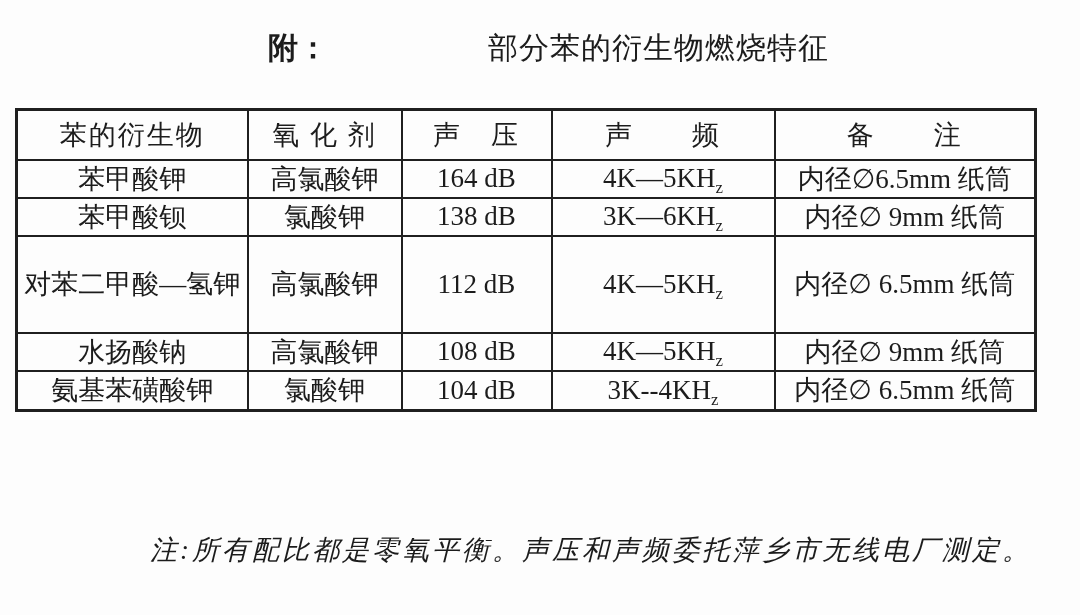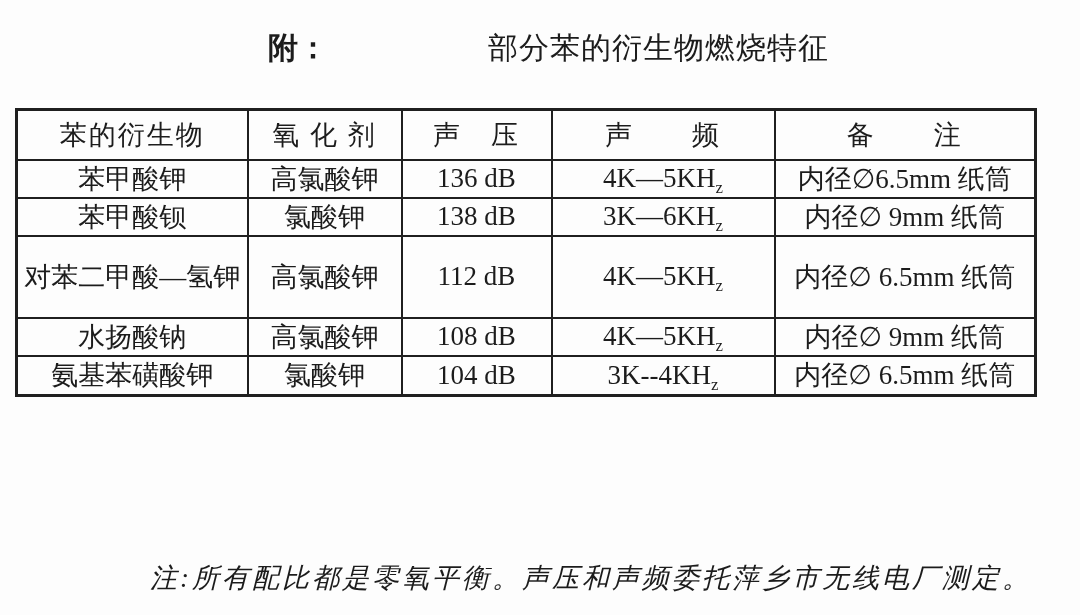--- a/index.html
+++ b/index.html
@@ -49,21 +49,21 @@
     text-align: center;
     vertical-align: middle;
     font-size: 27px;
     padding: 0;
     overflow: hidden;
     white-space: nowrap;
   }
   tr.row-header  { height: 50px; padding-left: 27px; }
   tr.row-1 { height: 25px; }
   tr.row-2 { height: 38px; }
-  tr.row-3 { height: 82px; margin-left: 8px; }
+  tr.row-3 { height: 97px; margin-left: 8px; }
   tr.row-4 { height: 100px; }
   tr.row-5 { height: 38px; }
   tr.row-6 { height: 40px; }
   table.data-table th {
     font-weight: normal;
     letter-spacing: 2px;
   }
   .latin {
     font-family: "Liberation Serif", "DejaVu Serif", serif;
     font-size: 28px;
@@ -72,21 +72,21 @@
     font-size: 0.62em;
     line-height: 0;
   }
   .freq-two-line div {
     line-height: 40px;
     letter-spacing: 1px;
   }
   .footnote {
     position: absolute;
     left: 150px;
-    top: 560px;
+    top: 532px;
     font-size: 27px;
     font-style: italic;
     letter-spacing: 3px;
     white-space: nowrap;
   }
 </style>
 </head>
 <body>
 
 <div class="page">
@@ -109,21 +109,21 @@
         <th>氧 化 剂</th>
         <th>声　压</th>
         <th>声　　频</th>
         <th>备　　注</th>
       </tr>
     </thead>
     <tbody>
       <tr class="row-1">
         <td>苯甲酸钾</td>
         <td>高氯酸钾</td>
-        <td class="latin">136 dB</td>
+        <td class="latin">164 dB</td>
         <td class="latin"><span>4K—5KH</span><sub class="freq-sub">z</sub></td>
         <td>内径∅6.5mm 纸筒</td>
       </tr>
       <tr class="row-2">
         <td>苯甲酸钡</td>
         <td>氯酸钾</td>
         <td class="latin">138 dB</td>
         <td class="latin"><span>3K—6KH</span><sub class="freq-sub">z</sub></td>
         <td>内径∅ 9mm 纸筒</td>
       </tr>

